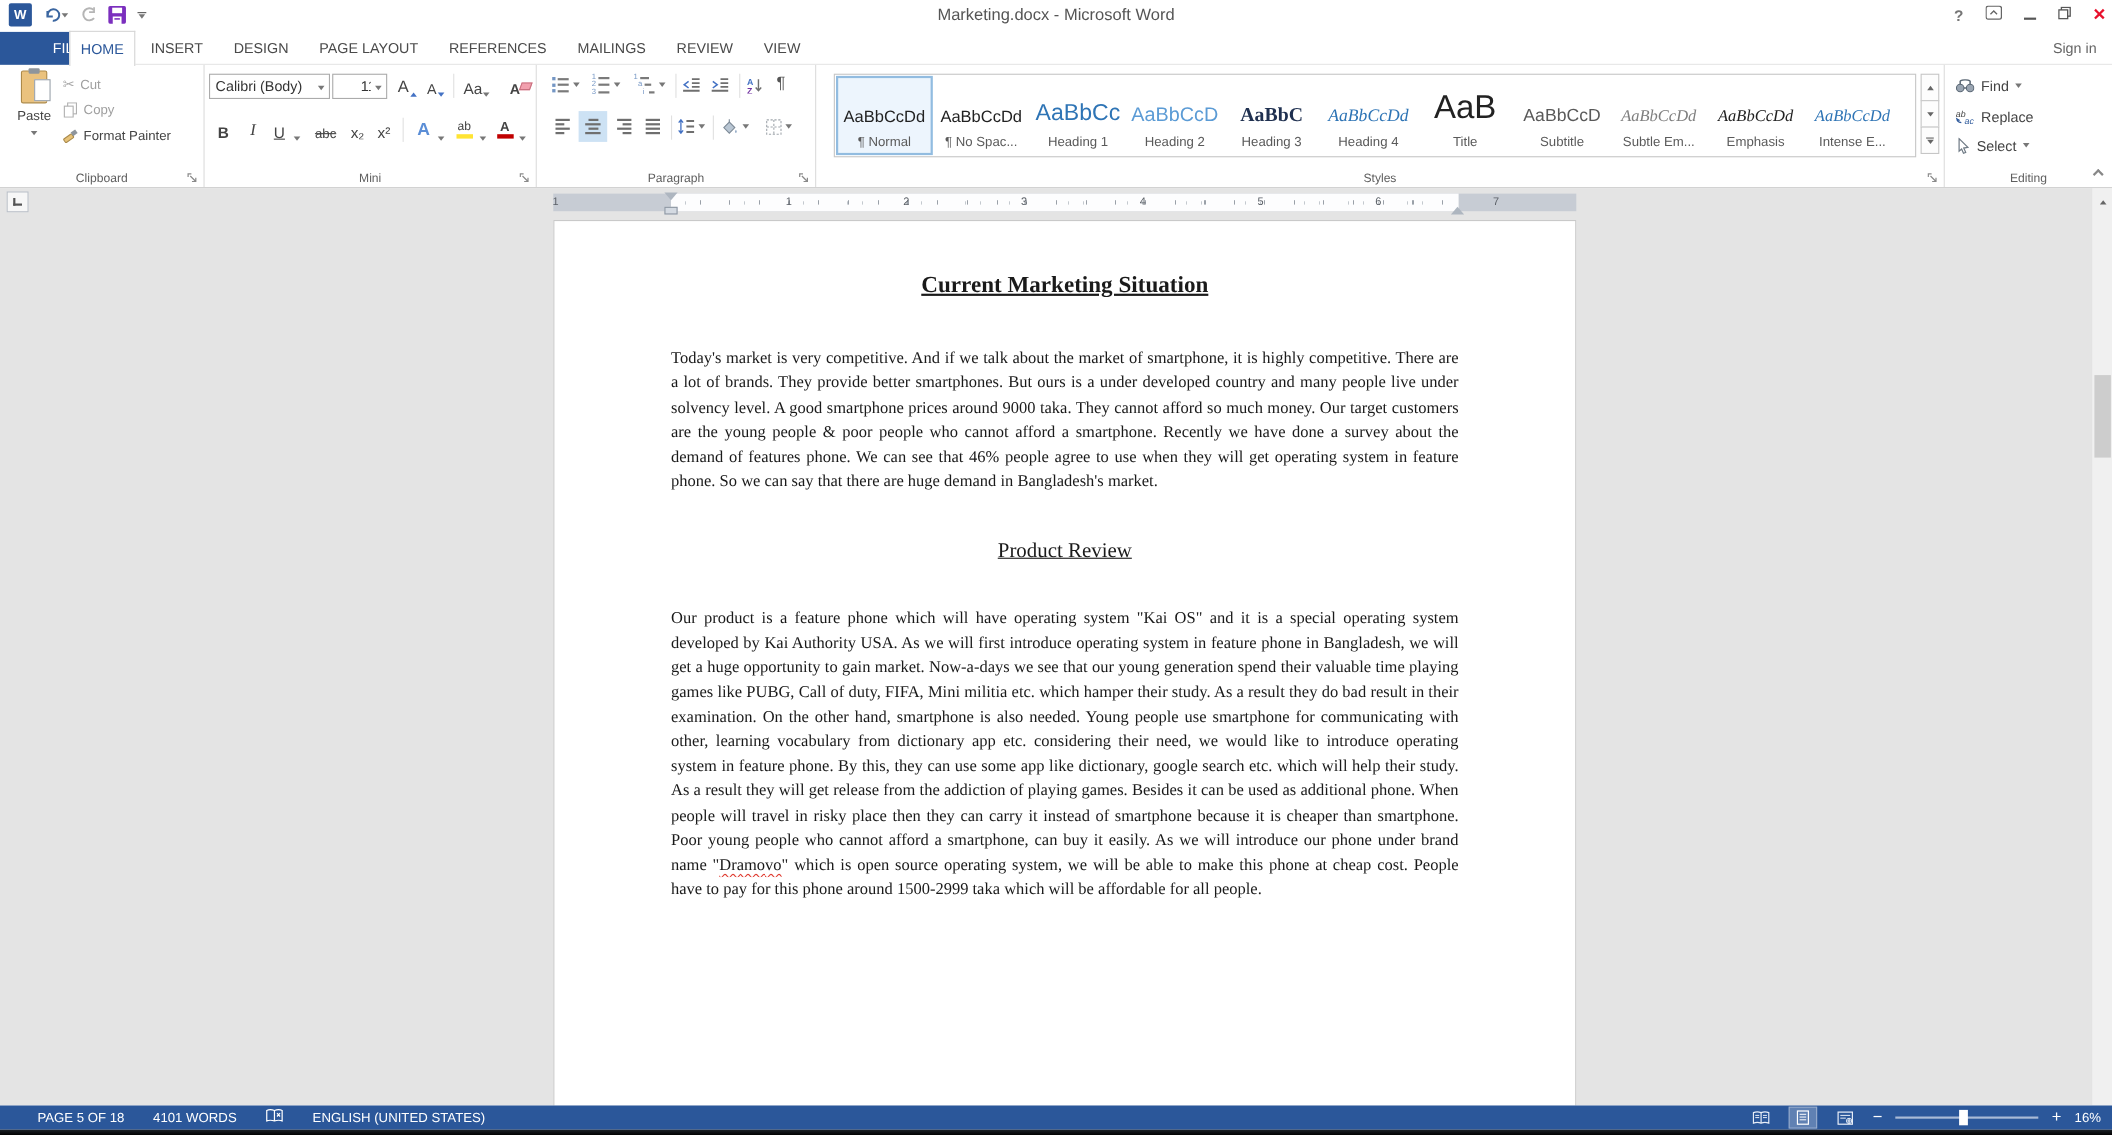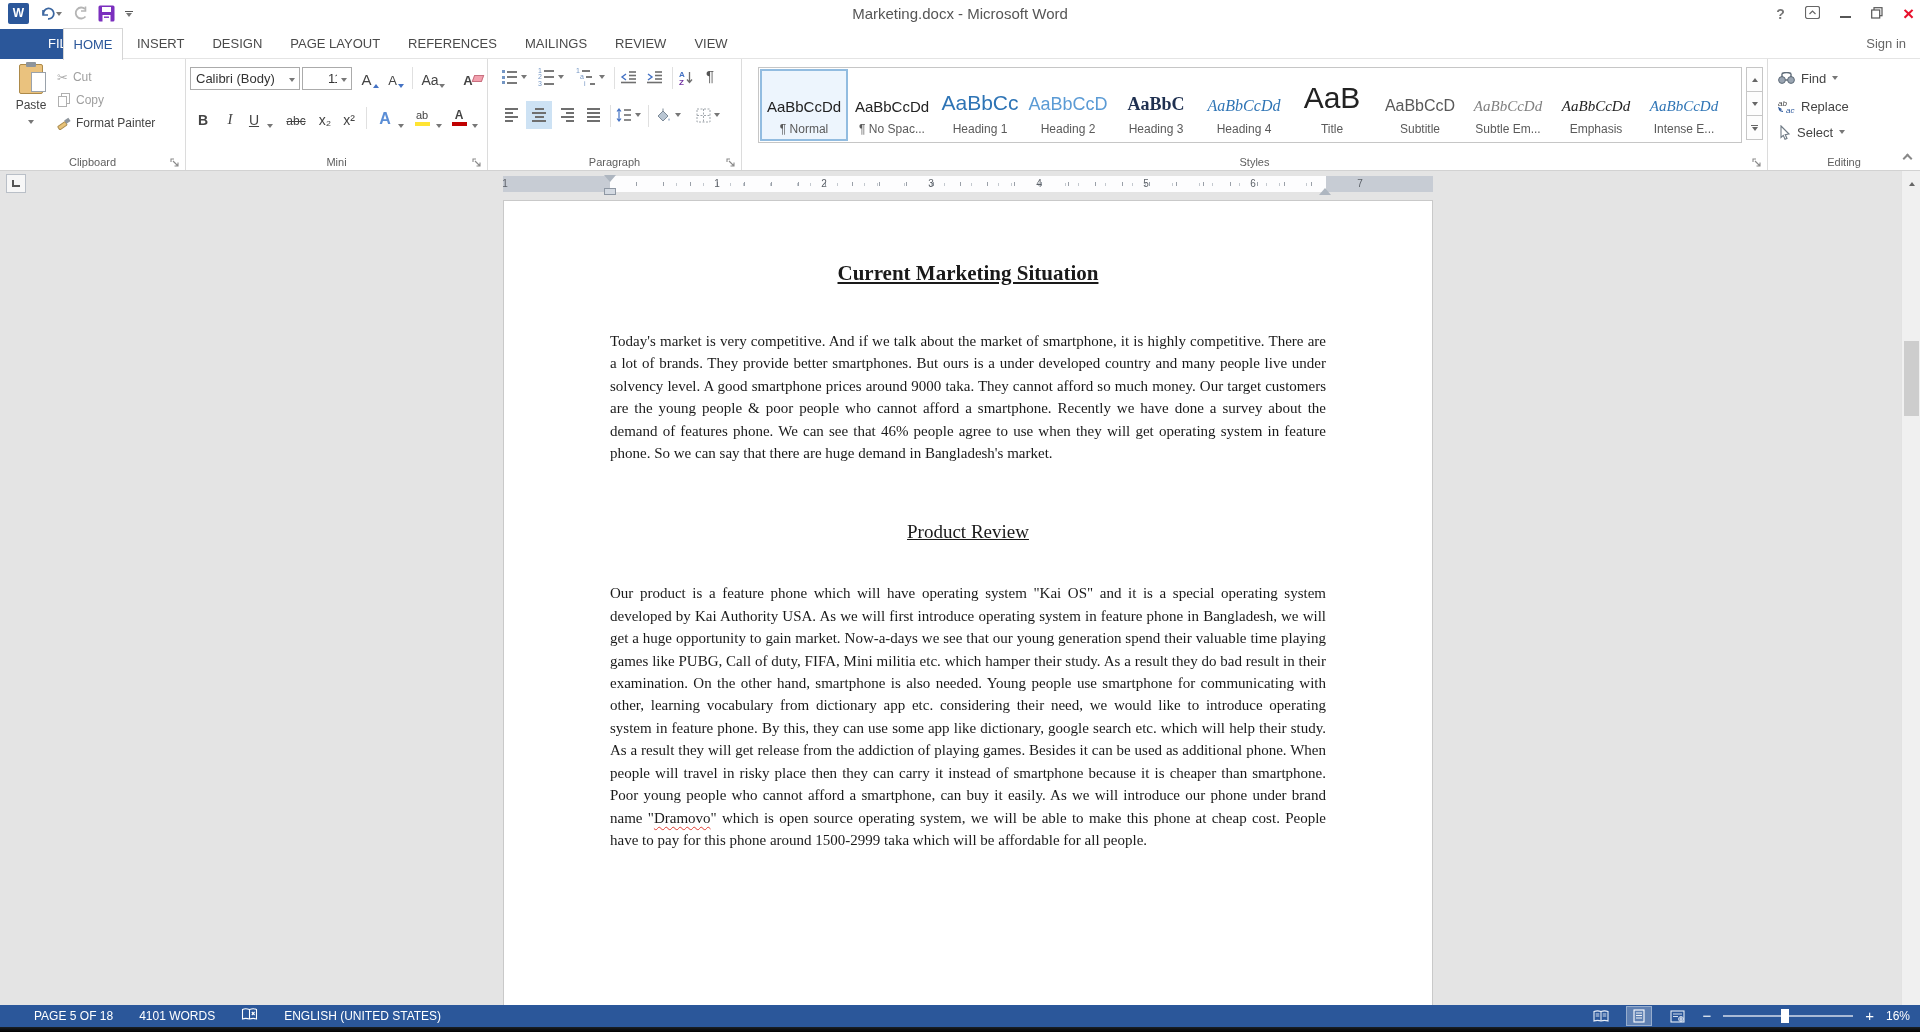--- a/index.html
+++ b/index.html
@@ -143,24 +143,24 @@
              border-top:7px solid #aeb6c0; }
   .mark-left { position:absolute; left:101px; bottom:-3px; width:12px; height:7px; background:#d4dae2;
                border:1px solid #8e97a3; }
   .mark-right { position:absolute; left:816px; bottom:-3px; width:0; height:0;
                 border-left:6px solid transparent; border-right:6px solid transparent;
                 border-bottom:7px solid #aeb6c0; }
   .page { position:absolute; left:503px; top:29px; width:930px; height:900px; background:#fff;
           border:1px solid #c9c9c9; padding:44px 106px 0 106px; }
   .doc { font-family:"Liberation Serif","DejaVu Serif",serif; color:#1a1a1a; }
   .doc-title { font-size:21px; line-height:27px; font-weight:bold; text-decoration:underline;
-               text-align:center;margin-top:15px; }
+               text-align:center; }
   .doc-h { font-size:19px; line-height:24px; text-decoration:underline; text-align:center;
            margin-top:54px; }
-  .doc-h.second { margin-top:56px; }
+  .doc-h.second { margin-top:40px; }
   .doc-p { font-size:15px; line-height:22.4px; text-align:justify; margin-top:43px; }
   .doc-p.second { margin-top:38px; }
   .brand { text-decoration:underline; text-decoration-style:wavy; text-decoration-color:#e03c31;
            text-decoration-thickness:1px; text-underline-offset:3px; }
 
   .vscroll { position:absolute; right:0; top:0; width:19px; height:834px; background:#f0f0f0;
              border-left:1px solid #e2e2e2; }
   .vs-up { position:absolute; top:5px; left:2px; width:15px; height:16px; display:flex;
            align-items:center; justify-content:center; }
   .vs-thumb { position:absolute; top:170px; left:2px; width:15px; height:75px; background:#cdcdcd; }

